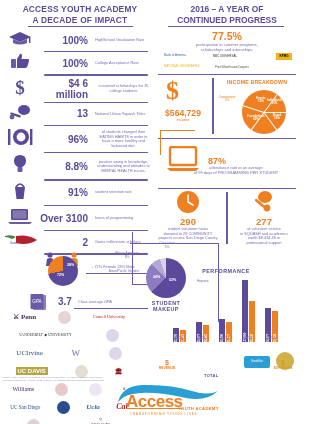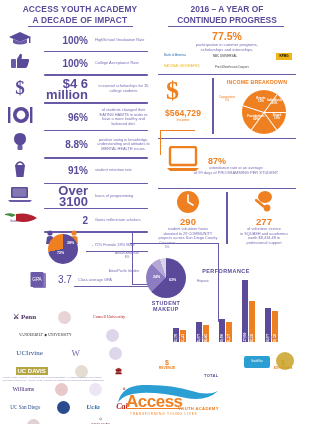--- a/index.html
+++ b/index.html
@@ -20,21 +20,21 @@
     font-size:8.4px;font-weight:bold;letter-spacing:.2px;line-height:10.5px;
     color:#5b4a99;
   }
   .hdr-left .l2{display:block;}
   .hdr-underline{position:absolute;left:28px;top:26px;width:105px;height:1.4px;background:#6b5aa8;}
 
   .statlist{position:absolute;left:0;top:30px;width:152px;}
   .statrow{position:relative;display:flex;align-items:center;padding:1px 0;}
   .st-ico{width:40px;flex:0 0 40px;text-align:center;color:#5b4a99;}
   .st-val{width:48px;flex:0 0 48px;text-align:right;font-weight:bold;font-size:10px;color:#5b4a99;padding-right:3px;line-height:11px;}
-  .st-val.big{font-size:13px;}
+  .st-val.big{font-size:10px;}
   .st-desc{flex:1;font-size:3.9px;line-height:4.6px;color:#7a6ab3;padding-left:4px;text-align:left;}
   .st-desc.ctr{text-align:center;}
   .sep{height:1.3px;background:#6b5aa8;margin:0 0 0 44px;width:104px;border-radius:1px;}
 
   
   .genderwrap{position:relative;height:34px;}
   .gpie{
     position:absolute;left:48px;top:1px;width:30px;height:30px;border-radius:50%;
     background:conic-gradient(#5b4a99 0 259deg, #ef8022 259deg 360deg);
   }
@@ -42,21 +42,21 @@
   .gp-f{left:9px;top:17px;}
   .gp-m{left:19px;top:7px;}
   .gicon{position:absolute;left:44px;top:-3px;width:12px;height:14px;}
   .gicon2{position:absolute;left:68px;top:-3px;width:12px;height:14px;}
   .gender-txt{position:absolute;left:92px;top:9px;font-size:3.9px;color:#7a6ab3;}
   .gender-sep{position:absolute;left:86px;top:18px;width:62px;height:1.3px;background:#6b5aa8;}
 
   
   .gparow{position:relative;height:26px;}
   .gpa-ico{position:absolute;left:28px;top:4px;}
-  .gpa-val{position:absolute;left:58px;top:7px;font-size:10px;font-weight:normal;color:#5b4a99;}
+  .gpa-val{position:absolute;left:58px;top:7px;font-size:10px;font-weight:bold;color:#5b4a99;}
   .gpa-desc{position:absolute;left:78px;top:10px;font-size:3.9px;color:#7a6ab3;}
   .gpa-sep{position:absolute;left:74px;top:19px;width:74px;height:1.3px;background:#6b5aa8;}
 
   
   .accept{position:absolute;left:4px;top:292px;width:130px;text-align:center;}
   .accept h3{margin:0;font-size:8px;font-weight:bold;letter-spacing:.4px;color:#5b4a99;}
   .accept p{margin:1px 0 0;font-size:4.2px;line-height:5px;color:#7a6ab3;}
 
   
   .logos{position:absolute;left:2px;top:308px;width:134px;}
@@ -215,20 +215,31 @@
         <div class="st-ico">
           <svg width="16" height="20" viewBox="0 0 16 20">
               <text x="8" y="17" font-size="19" font-weight="bold" fill="#5b4a99" text-anchor="middle" font-family="Liberation Serif, serif">$</text>
             </svg>
         </div>
         <div class="st-val big">$4 6 million</div>
         <div class="st-desc ctr">in earned scholarships for 35 college students</div>
       </div>
       <div class="sep"></div>
 
+      <div class="statrow">
+        <div class="st-ico">
+          <svg width="24" height="16" viewBox="0 0 24 16">
+              <ellipse cx="16" cy="6" rx="6" ry="5" fill="#5b4a99"></ellipse>
+              <rect x="2" y="10" width="11" height="2.2" rx="1" fill="#5b4a99" transform="rotate(18 8 11)"></rect>
+              <circle cx="4" cy="13" r="2.4" fill="#6b5aa8"></circle>
+            </svg>
+        </div>
+        <div class="st-val">13</div>
+        <div class="st-desc">National Urban Squash Titles</div>
+      </div>
       <div class="sep"></div>
 
       <div class="statrow">
         <div class="st-ico">
           <svg width="26" height="20" viewBox="0 0 26 20">
               <circle cx="14" cy="10" r="8" fill="#5b4a99"></circle>
               <circle cx="14" cy="10" r="4.4" fill="#fff"></circle>
               <rect x="1" y="2" width="2.4" height="16" fill="#5b4a99"></rect>
               <rect x="23" y="2" width="2.4" height="16" fill="#5b4a99"></rect>
             </svg>

